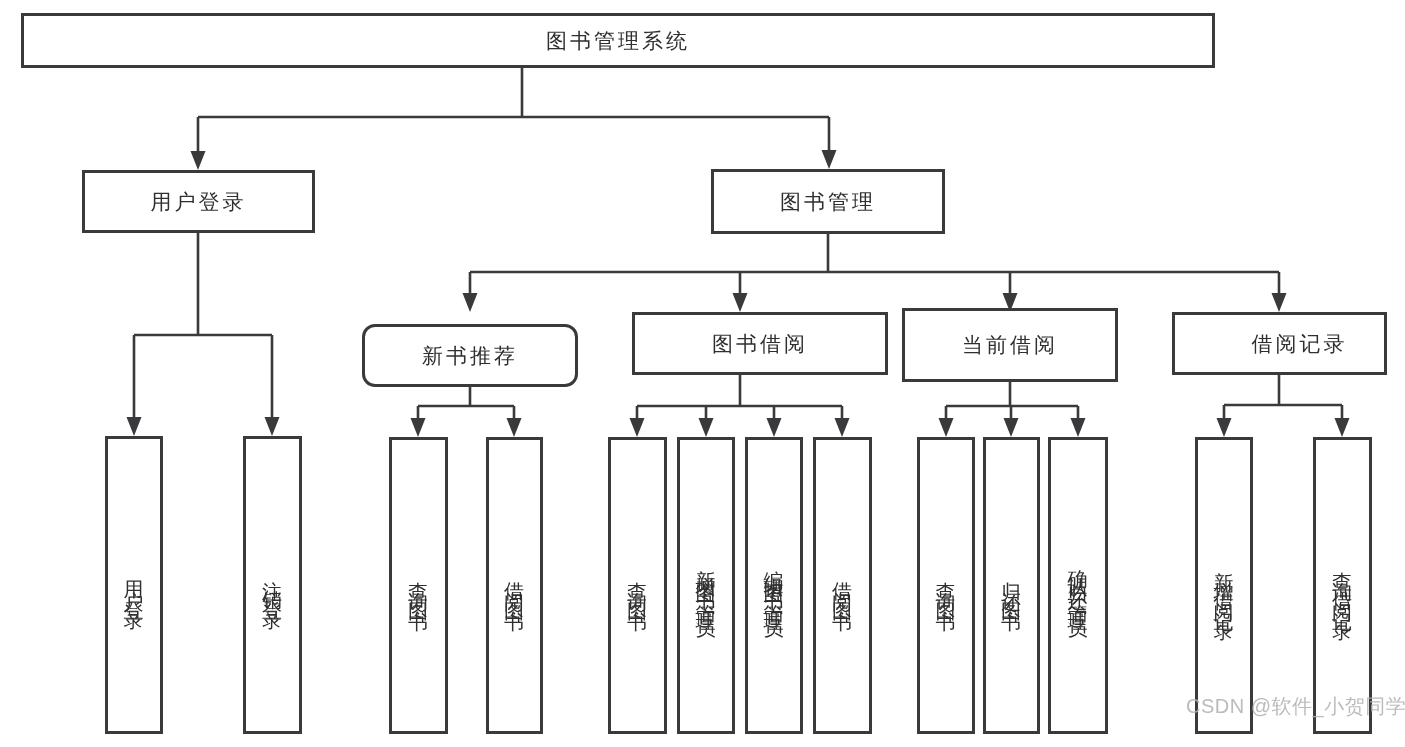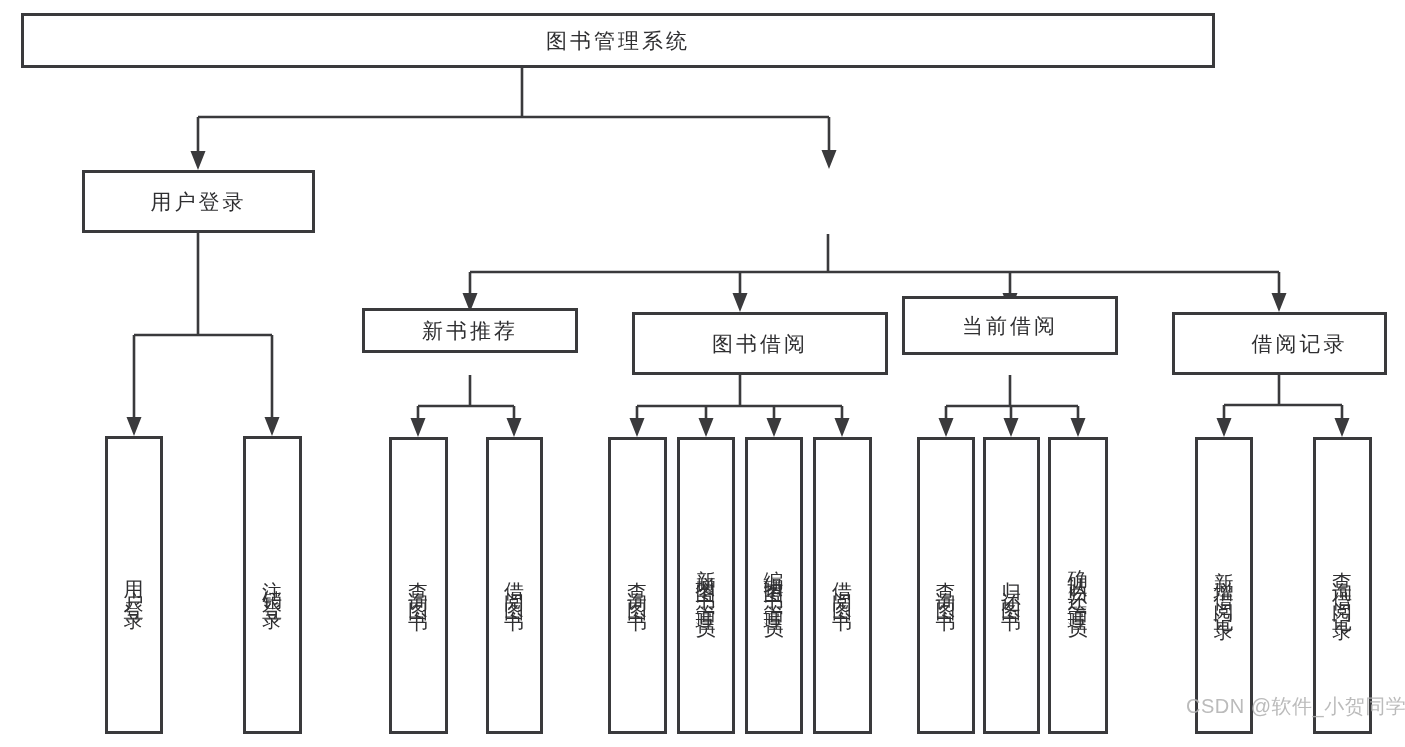--- a/index.html
+++ b/index.html
@@ -72,28 +72,31 @@
     <path id="edge-arrows" fill="#3a3a3c" stroke="none" d="M190.5,151 L205.5,151 L198,170 Z M821.5,150 L836.5,150 L829,169 Z M462.5,293 L477.5,293 L470,312 Z M732.5,293 L747.5,293 L740,312 Z M1002.5,293 L1017.5,293 L1010,312 Z M1271.5,293 L1286.5,293 L1279,312 Z M126.5,417 L141.5,417 L134,436 Z M264.5,417 L279.5,417 L272,436 Z M410.5,418 L425.5,418 L418,437 Z M506.5,418 L521.5,418 L514,437 Z M629.5,418 L644.5,418 L637,437 Z M698.5,418 L713.5,418 L706,437 Z M766.5,418 L781.5,418 L774,437 Z M834.5,418 L849.5,418 L842,437 Z M938.5,418 L953.5,418 L946,437 Z M1003.5,418 L1018.5,418 L1011,437 Z M1070.5,418 L1085.5,418 L1078,437 Z M1216.5,418 L1231.5,418 L1224,437 Z M1334.5,418 L1349.5,418 L1342,437 Z"></path>
   </svg>
 
   <div class="node hbox" style="left:21px; top:13px; width:1194px; height:55px;">
     <span>图书管理系统</span>
   </div>
 
   <div class="node hbox" style="left:82px; top:170px; width:233px; height:63px;">
     <span>用户登录</span>
   </div>
+  <div class="node hbox" style="left:711px; top:169px; width:234px; height:65px;">
+    <span>图书管理</span>
+  </div>
 
-  <div class="node hbox" style="left:362px; top:308px; width:216px; height:45px;">
+  <div class="node hbox" style="left:362px; top:324px; width:216px; height:63px;border-radius:13px;">
     <span>新书推荐</span>
   </div>
   <div class="node hbox" style="left:632px; top:312px; width:256px; height:63px;">
     <span>图书借阅</span>
   </div>
-  <div class="node hbox" style="left:902px; top:296px; width:216px; height:59px;justify-content:center;">
+  <div class="node hbox" style="left:902px; top:308px; width:216px; height:74px;justify-content:center;">
     <span>当前借阅</span>
   </div>
   <div class="node hbox" style="left:1172px; top:312px; width:215px; height:63px;padding-left:40px;">
     <span>借阅记录</span>
   </div>
 
   <div class="node vbox" style="left:105px; top:436px; width:58px; height:298px;">
     <span class="vtext">用户登录</span>
   </div>
   <div class="node vbox" style="left:243px; top:436px; width:59px; height:298px;">

